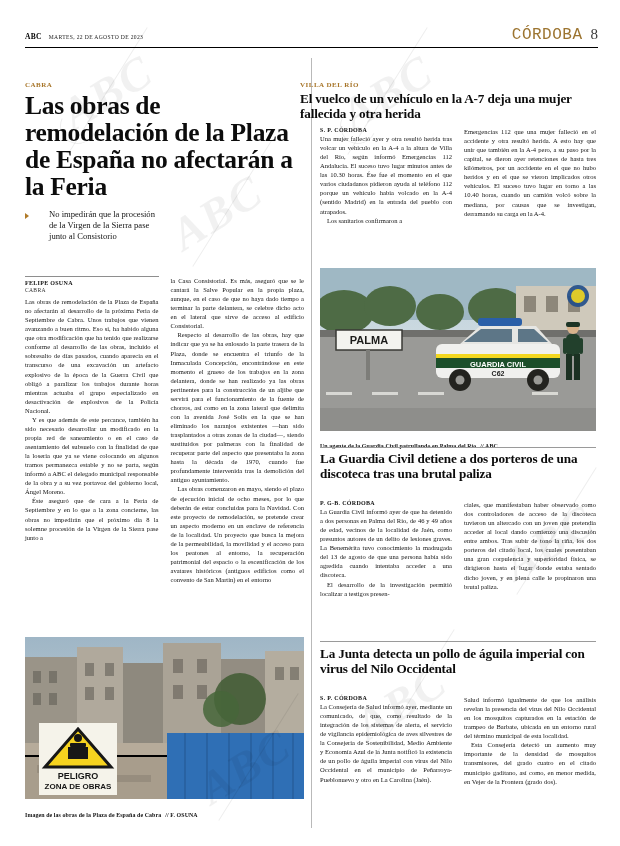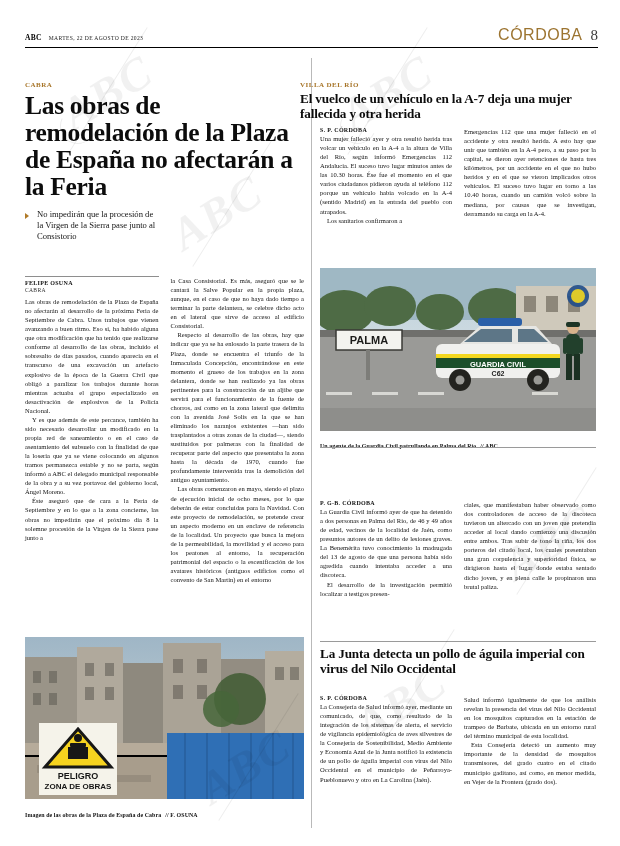--- a/index.html
+++ b/index.html
@@ -84,21 +84,21 @@
     font-size: 5.6px;
     letter-spacing: 0.35px;
     color: #1a1a1a;
   }
   .mh-right {
     display: flex;
     align-items: baseline;
     gap: 8px;
   }
   .mh-section {
-    font-family: Liberation Sans, sans-serif;
+    font-family: Liberation Mono, monospace;
     font-size: 16px;
     letter-spacing: 0.5px;
     color: #9c7430;
     text-align: center;
   }
   .mh-page {
     font-family: "Liberation Serif", serif;
     font-size: 15px;
     color: #3b3b3b;
   }
@@ -189,21 +189,21 @@
     width: 279px;
   }
   .lead-row {
     display: flex;
     gap: 12px;
     margin-top: 9px;
   }
   .lead-left {
     width: 135px;
     display: flex;
-    gap: 8px;
+    gap: 20px;
   }
   .lead-marker {
     flex: 0 0 auto;
     width: 0; height: 0;
     border-left: 4.5px solid #b07a28;
     border-top: 3px solid transparent;
     border-bottom: 3px solid transparent;
     margin-top: 4px;
   }
   .lead-text {
@@ -557,20 +557,21 @@
       <circle cx="258" cy="28" r="7" fill="#f3d71f" opacity="0.9"></circle>
     </svg>
   </div>
   <div class="cap-a">
     <span class="caption">Un agente de la Guardia Civil patrullando en Palma del Río</span>
     <span class="caption credit">// ABC</span>
   </div>
 
   <div class="sep-b"></div>
   <div class="art-b">
+    <h2 class="hl-med">La Guardia Civil detiene a dos porteros de una discoteca tras una brutal paliza</h2>
   </div>
   <div class="cols-b">
     <div class="body-col">
       <div class="byline">P. G-B. CÓRDOBA</div>
       <p>La Guardia Civil informó ayer de que ha detenido a dos personas en Palma del Río, de 46 y 49 años de edad, vecinos de la localidad de Jaén, como presuntos autores de un delito de lesiones graves. La Benemérita tuvo conocimiento la madrugada del 13 de agosto de que una persona había sido agredida cuando intentaba acceder a una discoteca.</p>
       <p>El desarrollo de la investigación permitió localizar a testigos presen-</p>
     </div>
     <div class="body-col">
       <p>ciales, que manifestaban haber observado como dos controladores de acceso de la discoteca tuvieron un altercado con un joven que pretendía acceder al local dando comienzo una discusión entre ambos. Tras subir de tono la riña, los dos porteros del citado local, los cuales presentaban una gran corpulencia y superioridad física, se dirigieron hasta el lugar donde estaba sentado dicho joven, y en plena calle le propinaron una brutal paliza.</p>
     </div>

